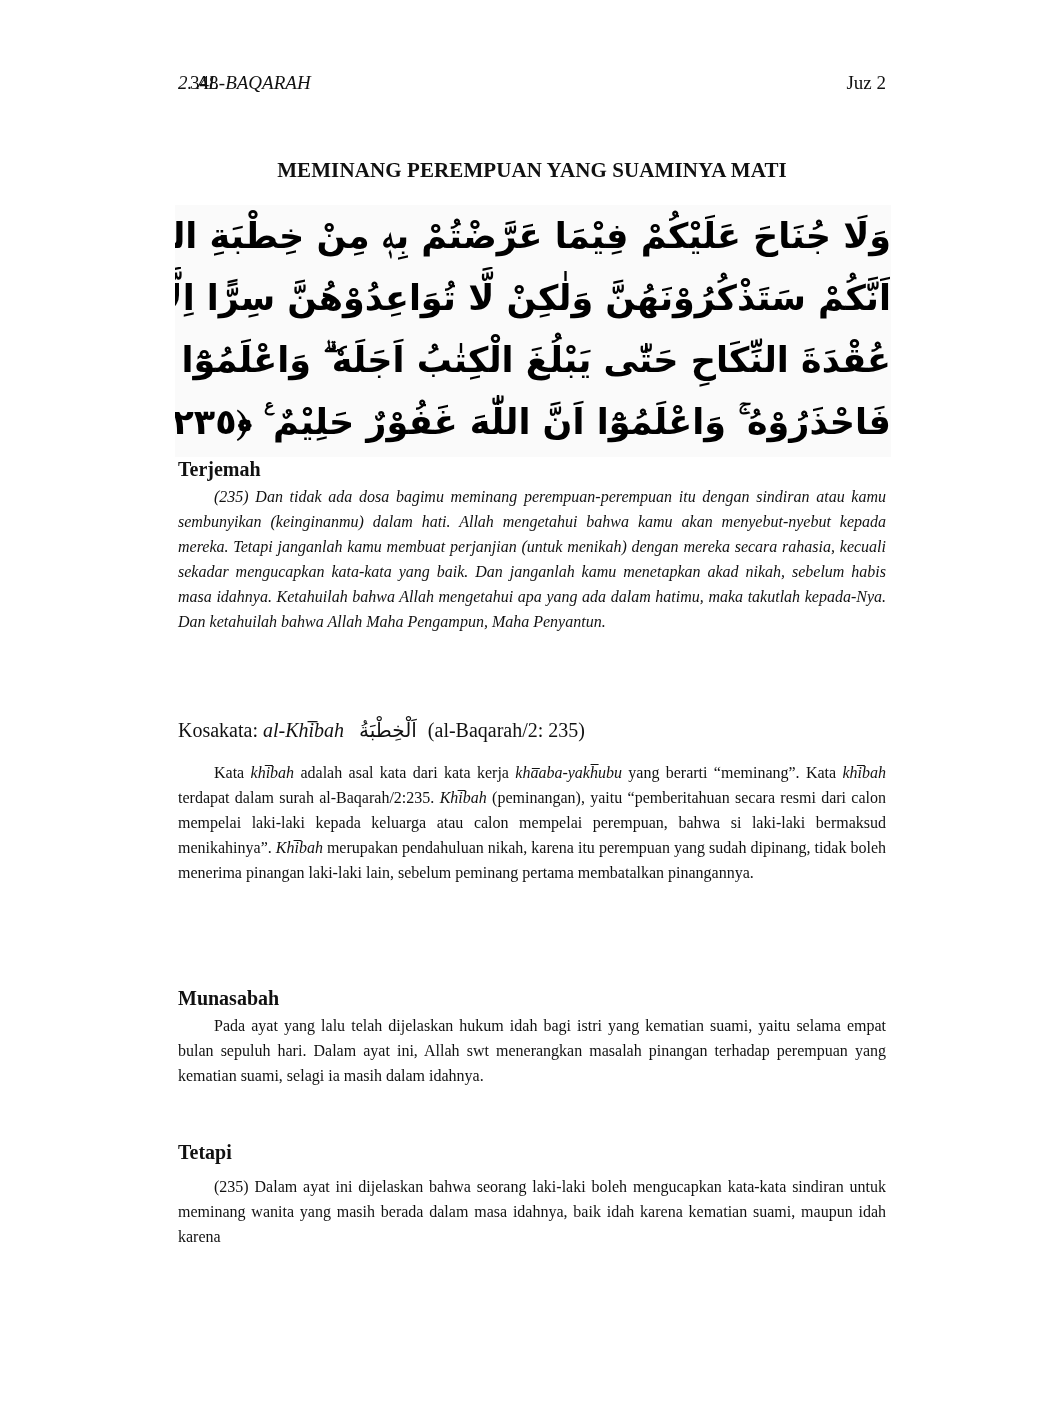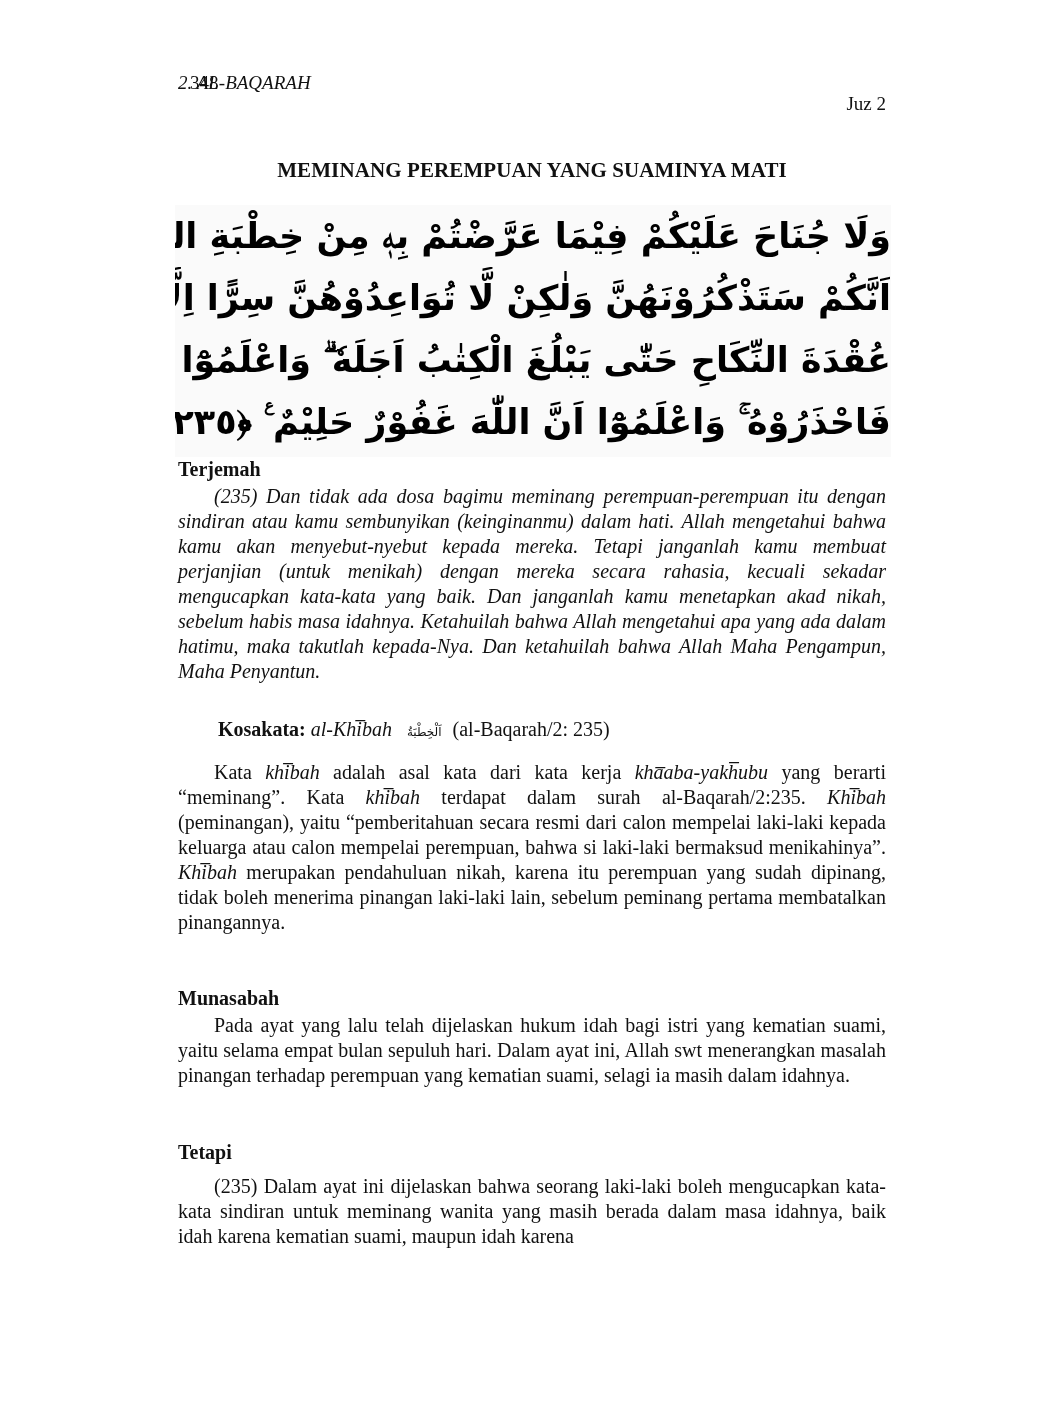--- a/index.html
+++ b/index.html
@@ -7,44 +7,44 @@
       width: 1063px; height: 1417px; position: relative; overflow: hidden;
       font-family: "Liberation Serif", "DejaVu Serif", serif; color: #111;
     }
     .page { position: absolute; left: 178px; width: 708px; top: 0; }
     .running-head {
       position: absolute; top: 72px; left: 0; width: 708px; height: 26px;
       font-size: 19px;
     }
     .running-head .pg { position: absolute; left: 12px; top: 0; }
     .running-head .ch { position: absolute; left: 0; right: 0; top: 0; font-style: italic; }
-    .running-head .juz { position: absolute; right: 0; top: 0; margin-top: 21px; }
+    .running-head .juz { position: absolute; right: 0; top: 0; }
     .title {
       position: absolute; top: 158px; left: 0; width: 708px; text-align: center;
       font-weight: bold; font-size: 21px; letter-spacing: 0.1px;
     }
     .arabic-block {
       position: absolute; top: 205px; left: -3px; width: 716px; height: 252px;
       background: #fafafa;
       direction: rtl; font-family: "DejaVu Sans", sans-serif;
       font-weight: bold; font-size: 35px; line-height: 62px; color: #000;
       text-align: justify; text-align-last: justify;
     }
     .arabic-line { display: block; height: 62px; white-space: nowrap; overflow: hidden; text-align: justify; text-align-last: justify; }
     .arabic-line.last { text-align-last: right; }
     .section-head { position: absolute; left: 0; font-weight: bold; font-size: 20px; }
     .para {
-      position: absolute; left: 0; width: 708px; font-size: 20px; line-height: 25px;
+      position: absolute; left: 0; width: 708px; font-size: 16px; line-height: 25px;
       text-align: justify; margin: 0;
     }
     .para .indent { display: inline-block; width: 36px; }
     .italic { font-style: italic; }
     .kosakata { position: absolute; left: 0; top: 718px; font-size: 20px; white-space: nowrap; }
-    .kosakata .label { font-weight: bold; margin-left: 40px; }
-    .kosakata .ar { font-family: "DejaVu Sans", sans-serif; font-size: 12px; margin: 0 6px 0 10px; direction: rtl; unicode-bidi: isolate; }
+    .kosakata .label { font-weight: normal; }
+    .kosakata .ar { font-family: "DejaVu Sans", sans-serif; font-size: 20px; margin: 0 6px 0 10px; direction: rtl; unicode-bidi: isolate; }
   </style>
 </head>
 <body>
 
 <div class="page">
 
   <div class="running-head">
     <span class="pg">348</span>
     <span class="ch">2. AL-BAQARAH</span>
     <span class="juz">Juz 2</span>

